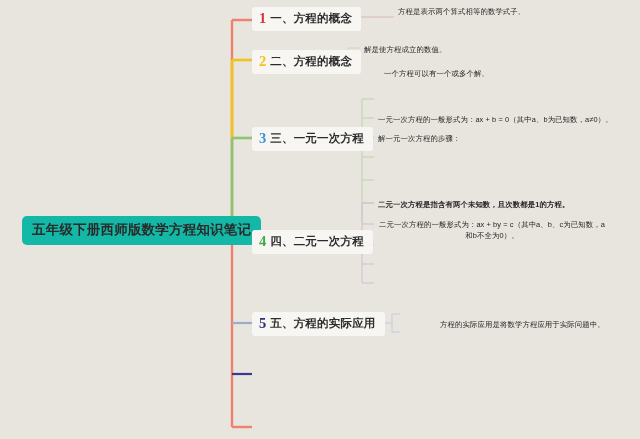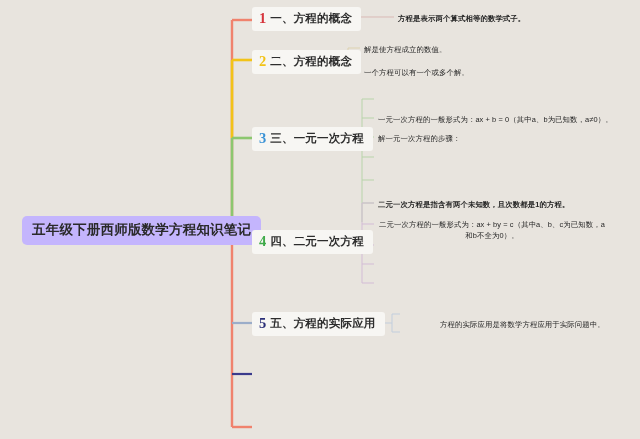--- a/index.html
+++ b/index.html
@@ -29,21 +29,21 @@
   }
   .node {
     position: absolute;
     box-sizing: border-box;
     white-space: nowrap;
     display: flex;
     align-items: center;
   }
   
   #root-node {
-    background: #c4b5fd;
+    background: #14b8a6;
     border-radius: 5px;
     padding: 5px 10px 6px 10px;
     left: 22px;
     top: 216px;
     font-size: 13.5px;
     font-weight: bold;
     color: #2a2a2a;
     letter-spacing: 0.2px;
   }
   
@@ -138,28 +138,28 @@
   </svg>
 
   <div class="node" id="root-node">
     <span>五年级下册西师版数学方程知识笔记</span>
   </div>
 
   <div class="node branch-node" style="left:252px; top:7px;">
     <span class="branch-num" style="color:#d6343c;">1</span>
     <span class="branch-label">一、方程的概念</span>
   </div>
-  <div class="leaf" style="left:398px; top:13px;font-weight:bold;">方程是表示两个算式相等的数学式子。</div>
+  <div class="leaf" style="left:398px; top:6px;">方程是表示两个算式相等的数学式子。</div>
 
   <div class="node branch-node" style="left:252px; top:50px;">
     <span class="branch-num" style="color:#f2c318;">2</span>
     <span class="branch-label">二、方程的概念</span>
   </div>
   <div class="leaf" style="left:364px; top:44px;">解是使方程成立的数值。</div>
-  <div class="leaf" style="left:364px; top:68px;font-family:Liberation Mono, monospace;">一个方程可以有一个或多个解。</div>
+  <div class="leaf" style="left:384px; top:68px;">一个方程可以有一个或多个解。</div>
 
   <div class="node branch-node" style="left:252px; top:127px;">
     <span class="branch-num" style="color:#3b93d6;">3</span>
     <span class="branch-label">三、一元一次方程</span>
   </div>
   <div class="leaf" style="left:378px; top:114px;">一元一次方程的一般形式为：ax + b = 0（其中a、b为已知数，a≠0）。</div>
   <div class="leaf" style="left:378px; top:133px;">解一元一次方程的步骤：</div>
 
   <div class="node branch-node" style="left:252px; top:230px;">
     <span class="branch-num" style="color:#3faa4a;">4</span>

